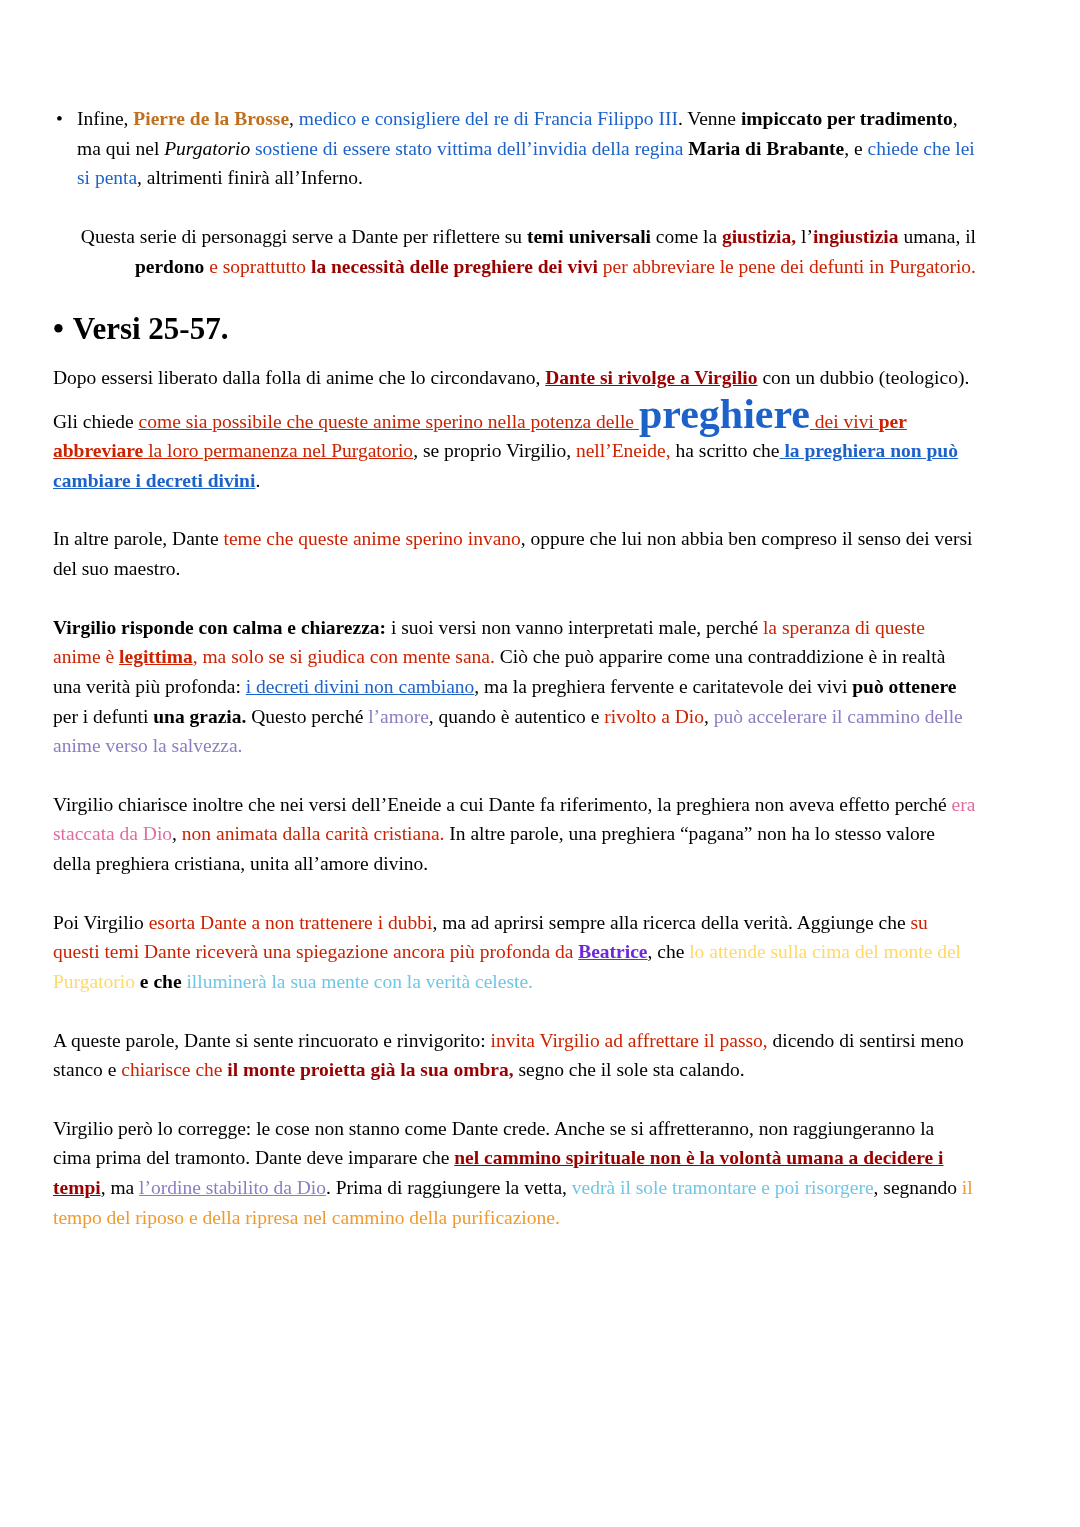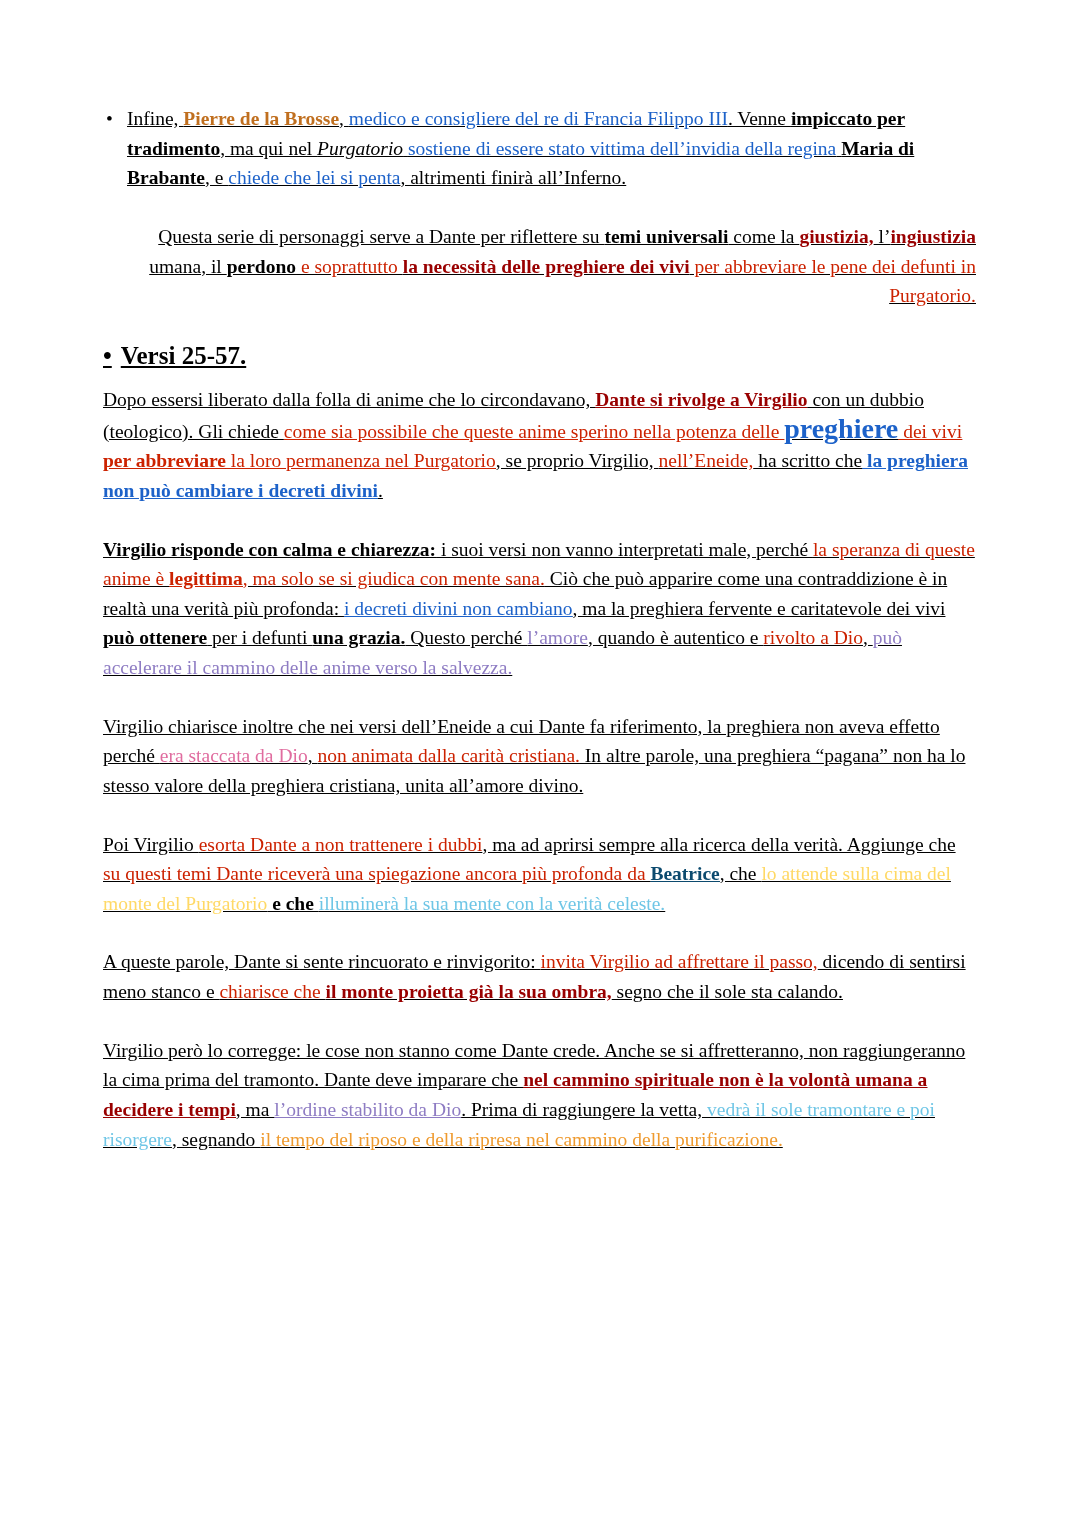--- a/index.html
+++ b/index.html
@@ -3,59 +3,60 @@
 <meta charset="utf-8">
 <style>
   * { margin:0; padding:0; box-sizing:border-box; }
   html, body { background:#ffffff; }
   body {
     width:1080px; min-height:1527px;
     font-family:"Liberation Serif", serif;
     font-size:19.5px; color:#000000;
     -webkit-font-smoothing:antialiased;
   }
-  .page { width:1080px; min-height:1527px; padding:104px 104px 60px 103px; background:#ffffff;text-decoration:underline; }
+  .page { width:1080px; min-height:1527px; padding:104px 104px 60px 53px; background:#ffffff; }
   .para { line-height:1.52; margin-bottom:29px; text-align:left; }
   ul.blist { list-style:none; margin-bottom:29px; }
   li.bitem { position:relative; padding-left:24px; line-height:1.52; }
   li.bitem::before { content:"\2022"; position:absolute; left:3px; top:0; }
   .hang { padding-left:22px; text-indent:-22px;text-align:right; }
-  h2.heading { font-size:25px; font-weight:bold; line-height:1.25; margin:8px 0 14px 0; color:#000; }
+  h2.heading { font-size:31px; font-weight:bold; line-height:1.25; margin:8px 0 14px 0; color:#000; }
   h2.heading .hbullet { margin-right:9px; }
   
   .s-bold { font-weight:bold; }
   .s-italic { font-style:italic; }
   .s-underline { text-decoration:underline; }
-  .s-big { font-size:28px; line-height:1; font-weight:bold; }
+  .s-big { font-size:42px; line-height:1; font-weight:bold; }
   .s-blue { color:#1d62c9; }
   .s-darkred { color:#990000; }
   .s-red { color:#cc2200; }
   .s-orangebrown { color:#c06f1f; }
   .s-orange { color:#ef9a2e;margin-top:48px; }
-  .s-yellow { color:#0c4a6e; }
+  .s-yellow { color:#6d28d9; }
   .s-lightyellow { color:#ffd966; }
   .s-cyan { color:#6fc6e6; }
   .s-purple { color:#8e7cc3; }
   .s-pink { color:#e06c9f; }
 </style>
 </head>
 <body>
 
 <main class="page">
 
   <ul class="blist">
     <li class="bitem"><span>Infine, </span><span class="s-bold s-orangebrown">Pierre de la Brosse</span><span>, </span><span class="s-blue">medico e consigliere del re di Francia Filippo III</span><span>. Venne </span><span class="s-bold">impiccato per tradimento</span><span>, ma qui nel </span><span class="s-italic">Purgatorio</span><span> </span><span class="s-blue">sostiene di essere stato vittima dell’invidia della regina</span><span> </span><span class="s-bold">Maria di Brabante</span><span>, e </span><span class="s-blue">chiede che lei si penta</span><span>, altrimenti finirà all’Inferno.</span></li>
   </ul>
 
   <p class="para hang"><span>Questa serie di personaggi serve a Dante per riflettere su </span><span class="s-bold">temi universali</span><span> come la </span><span class="s-bold s-darkred">giustizia,</span><span> l’</span><span class="s-bold s-darkred">ingiustizia</span><span> umana, il </span><span class="s-bold">perdono</span><span class="s-red"> e soprattutto </span><span class="s-bold s-darkred">la necessità delle preghiere dei vivi</span><span class="s-red"> per abbreviare le pene dei defunti in Purgatorio.</span></p>
 
   <h2 class="heading"><span class="hbullet">•</span><span>Versi 25-57.</span></h2>
 
   <p class="para"><span>Dopo essersi liberato dalla folla di anime che lo circondavano, </span><span class="s-bold s-darkred s-underline">Dante si rivolge a Virgilio</span><span> con un dubbio (teologico). Gli chiede </span><span class="s-red s-underline">come sia possibile che queste anime sperino nella potenza delle </span><span class="s-big s-blue">preghiere</span><span class="s-red s-underline"> dei vivi </span><span class="s-red s-bold s-underline">per abbreviare</span><span class="s-red s-underline"> la loro permanenza nel Purgatorio</span><span>, se proprio Virgilio, </span><span class="s-red">nell’Eneide,</span><span> ha scritto che</span><span class="s-blue s-bold s-underline"> la preghiera non può cambiare i decreti divini</span><span>.</span></p>
 
+  <p class="para"><span> In altre parole, Dante </span><span class="s-red">teme che queste anime sperino invano</span><span>, oppure che lui non abbia ben compreso il senso dei versi del suo maestro.</span></p>
 
   <p class="para"><span class="s-bold">Virgilio risponde con calma e chiarezza:</span><span> i suoi versi non vanno interpretati male, perché </span><span class="s-red">la speranza di queste anime è </span><span class="s-red s-bold s-underline">legittima</span><span class="s-red">, ma solo se si giudica con mente sana.</span><span> Ciò che può apparire come una contraddizione è in realtà una verità più profonda: </span><span class="s-blue s-underline">i decreti divini non cambiano</span><span>, ma la preghiera fervente e caritatevole dei vivi </span><span class="s-bold">può ottenere</span><span> per i defunti </span><span class="s-bold">una grazia.</span><span> Questo perché </span><span class="s-purple">l’amore</span><span>, quando è autentico e </span><span class="s-red">rivolto a Dio</span><span>, </span><span class="s-purple">può accelerare il cammino delle anime verso la salvezza.</span></p>
 
   <p class="para"><span>Virgilio chiarisce inoltre che nei versi dell’Eneide a cui Dante fa riferimento, la preghiera non aveva effetto perché </span><span class="s-pink">era staccata da Dio</span><span>, </span><span class="s-red">non animata dalla carità cristiana.</span><span> In altre parole, una preghiera “pagana” non ha lo stesso valore della preghiera cristiana, unita all’amore divino.</span></p>
 
   <p class="para"><span>Poi Virgilio </span><span class="s-red">esorta Dante a non trattenere i dubbi</span><span>, ma ad aprirsi sempre alla ricerca della verità. Aggiunge che </span><span class="s-red">su questi temi Dante riceverà una spiegazione ancora più profonda da </span><span class="s-yellow s-bold s-underline">Beatrice</span><span>, che </span><span class="s-lightyellow">lo attende sulla cima del monte del Purgatorio</span><span class="s-bold"> e che </span><span class="s-cyan">illuminerà la sua mente con la verità celeste.</span></p>
 
   <p class="para"><span>A queste parole, Dante si sente rincuorato e rinvigorito: </span><span class="s-red">invita Virgilio ad affrettare il passo,</span><span> dicendo di sentirsi meno stanco e </span><span class="s-red">chiarisce che </span><span class="s-bold s-darkred">il monte proietta già la sua ombra,</span><span> segno che il sole sta calando.</span></p>
 
   <p class="para"><span>Virgilio però lo corregge: le cose non stanno come Dante crede. Anche se si affretteranno, non raggiungeranno la cima prima del tramonto. Dante deve imparare che </span><span class="s-bold s-darkred s-underline">nel cammino spirituale non è la volontà umana a decidere i tempi</span><span>, ma </span><span class="s-purple s-underline">l’ordine stabilito da Dio</span><span>. Prima di raggiungere la vetta, </span><span class="s-cyan">vedrà il sole tramontare e poi risorgere</span><span>, segnando </span><span class="s-orange">il tempo del riposo e della ripresa nel cammino della purificazione.</span></p>

